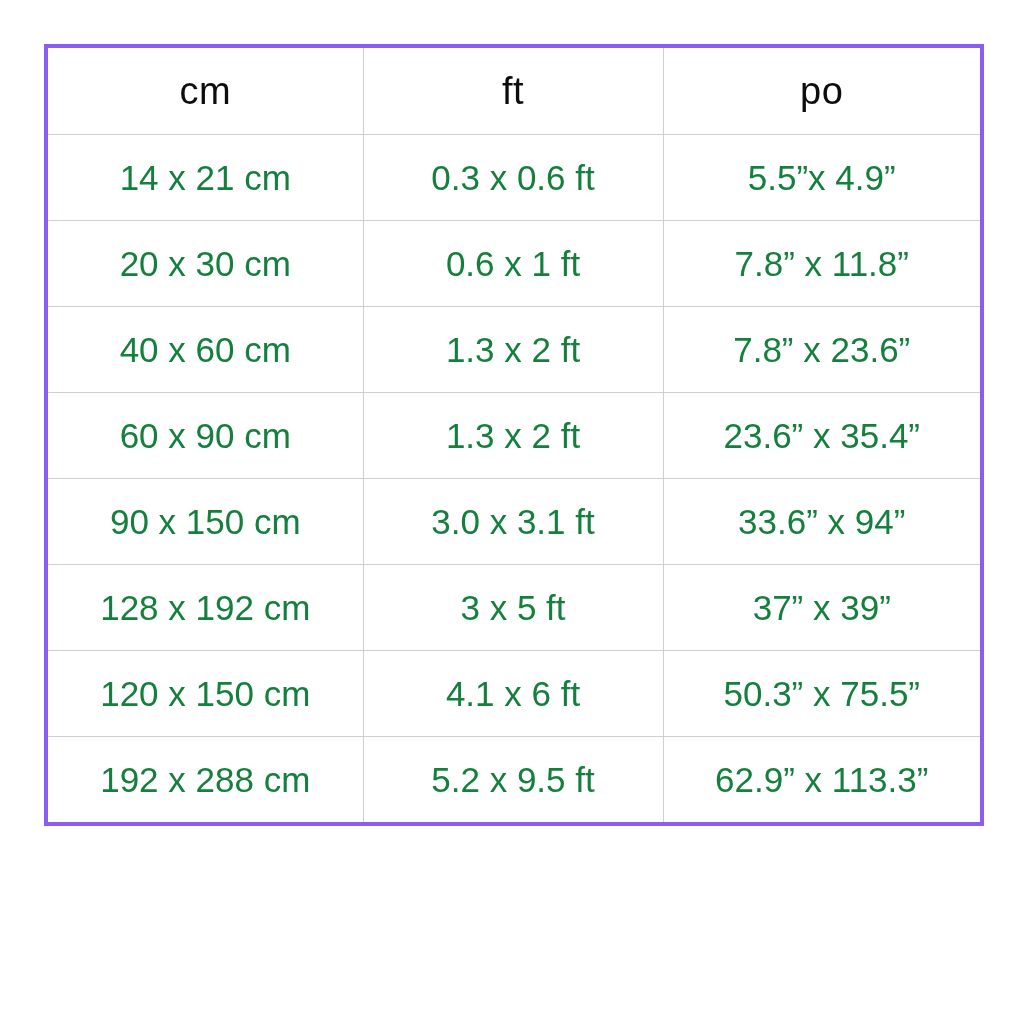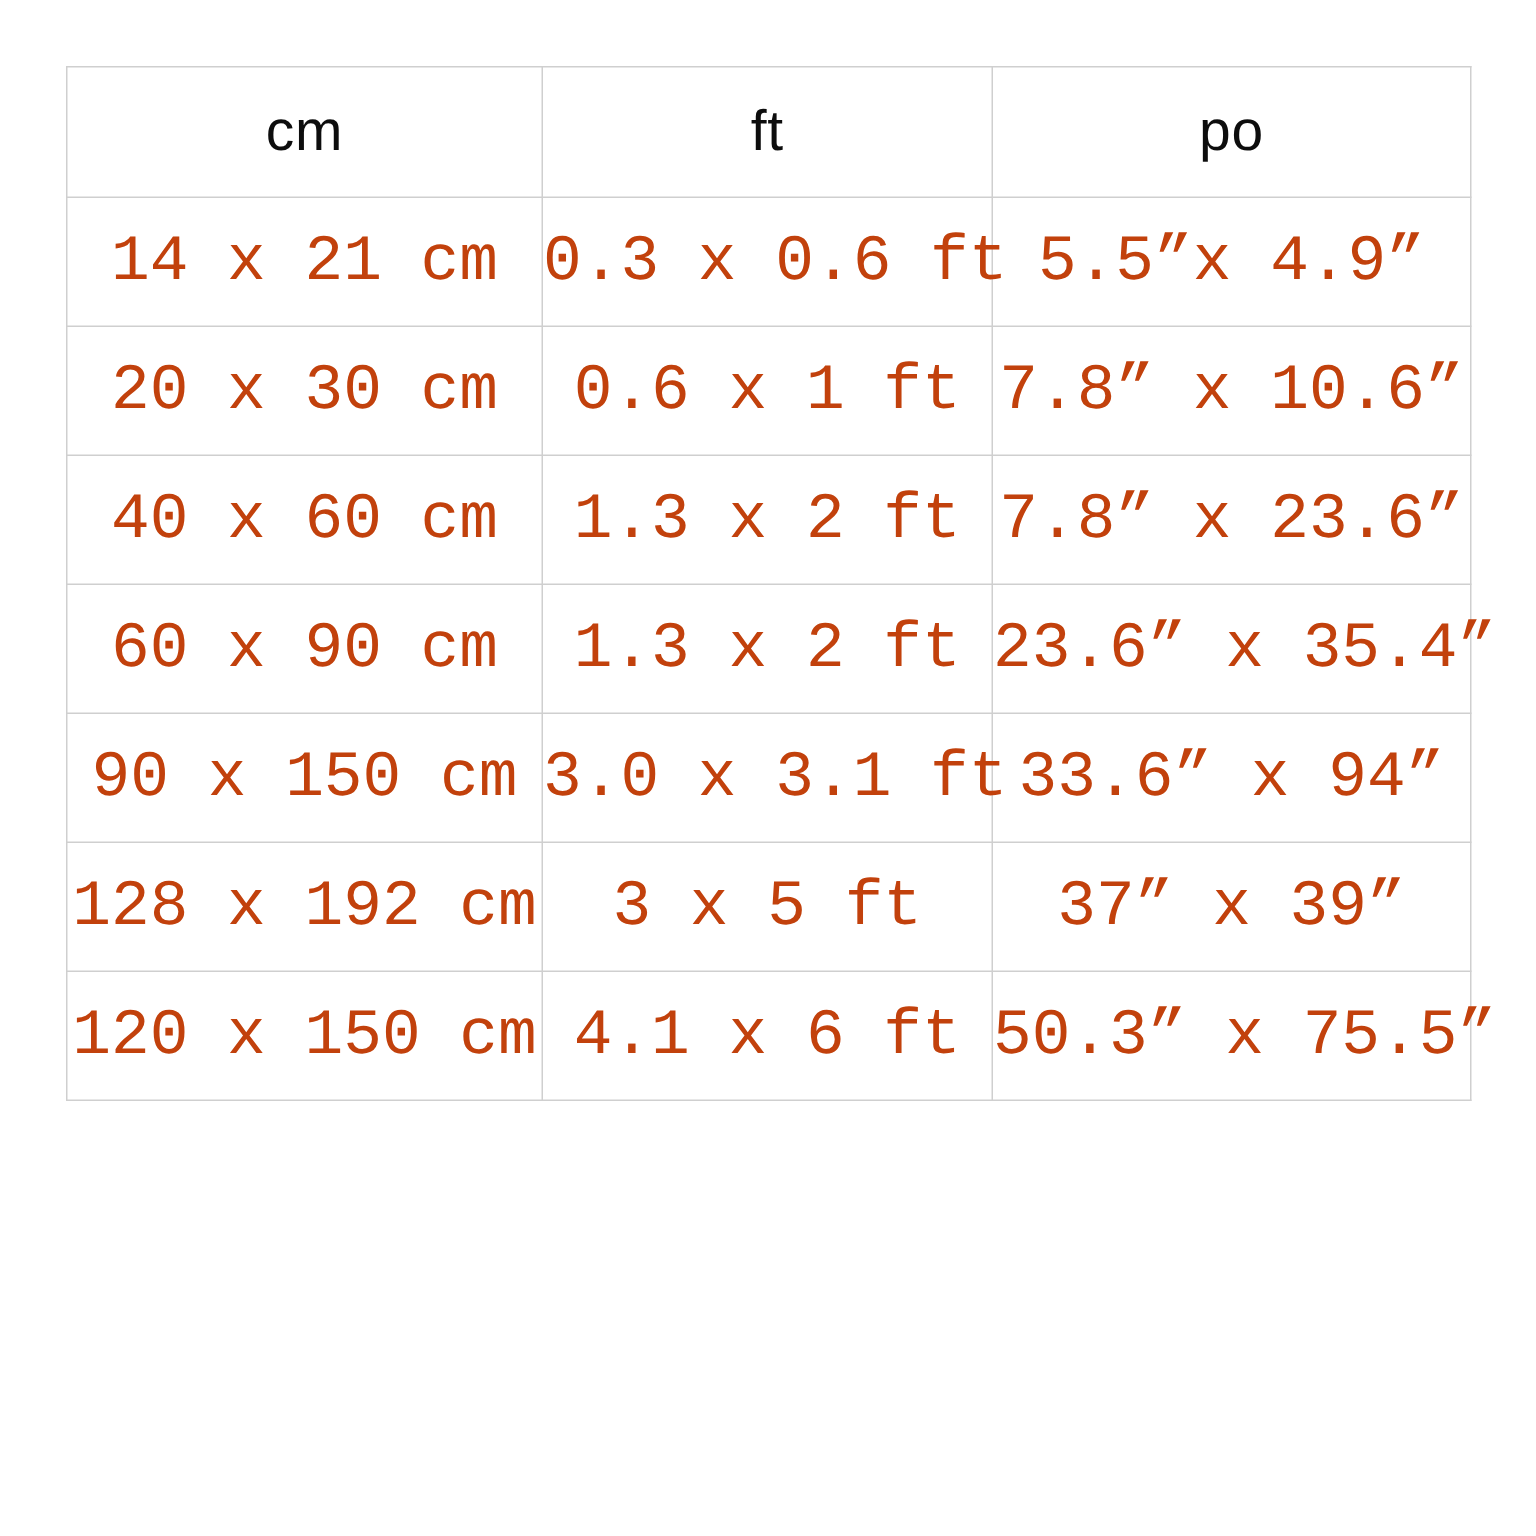--- a/index.html
+++ b/index.html
@@ -45,28 +45,27 @@
     font-weight: 400;
   }
   table.size-table thead th {
     height: 86px;
     font-size: 38px;
     letter-spacing: 0.5px;
     color: #0d0d0d;
   }
   table.size-table tbody td {
     height: 85px;
-    font-size: 43px;
-    color: #c2410c;
+    font-size: 35px;
+    color: #15803d;
     white-space: nowrap;
-    font-family: Liberation Mono, monospace;
   }
   
   table.size-table {
-    border: 1px solid #8b5cf6;
+    border: 4px solid #8b5cf6;
   }
 </style>
 </head>
 <body>
 
 <div class="sheet">
   <div class="table-wrap">
     <table class="size-table">
       <colgroup>
         <col class="c1">
@@ -82,21 +81,21 @@
       </thead>
       <tbody>
         <tr>
           <td>14 x 21 cm</td>
           <td>0.3 x 0.6 ft</td>
           <td>5.5”x 4.9”</td>
         </tr>
         <tr>
           <td>20 x 30 cm</td>
           <td>0.6 x 1 ft</td>
-          <td>7.8” x 10.6”</td>
+          <td>7.8” x 11.8”</td>
         </tr>
         <tr>
           <td>40 x 60 cm</td>
           <td>1.3 x 2 ft</td>
           <td>7.8” x 23.6”</td>
         </tr>
         <tr>
           <td>60 x 90 cm</td>
           <td>1.3 x 2 ft</td>
           <td>23.6” x 35.4”</td>
@@ -109,16 +108,21 @@
         <tr>
           <td>128 x 192 cm</td>
           <td>3 x 5 ft</td>
           <td>37” x 39”</td>
         </tr>
         <tr>
           <td>120 x 150 cm</td>
           <td>4.1 x 6 ft</td>
           <td>50.3” x 75.5”</td>
         </tr>
+        <tr>
+          <td>192 x 288 cm</td>
+          <td>5.2 x 9.5 ft</td>
+          <td>62.9” x 113.3”</td>
+        </tr>
       </tbody>
     </table>
   </div>
 </div>
 
 </body></html>

